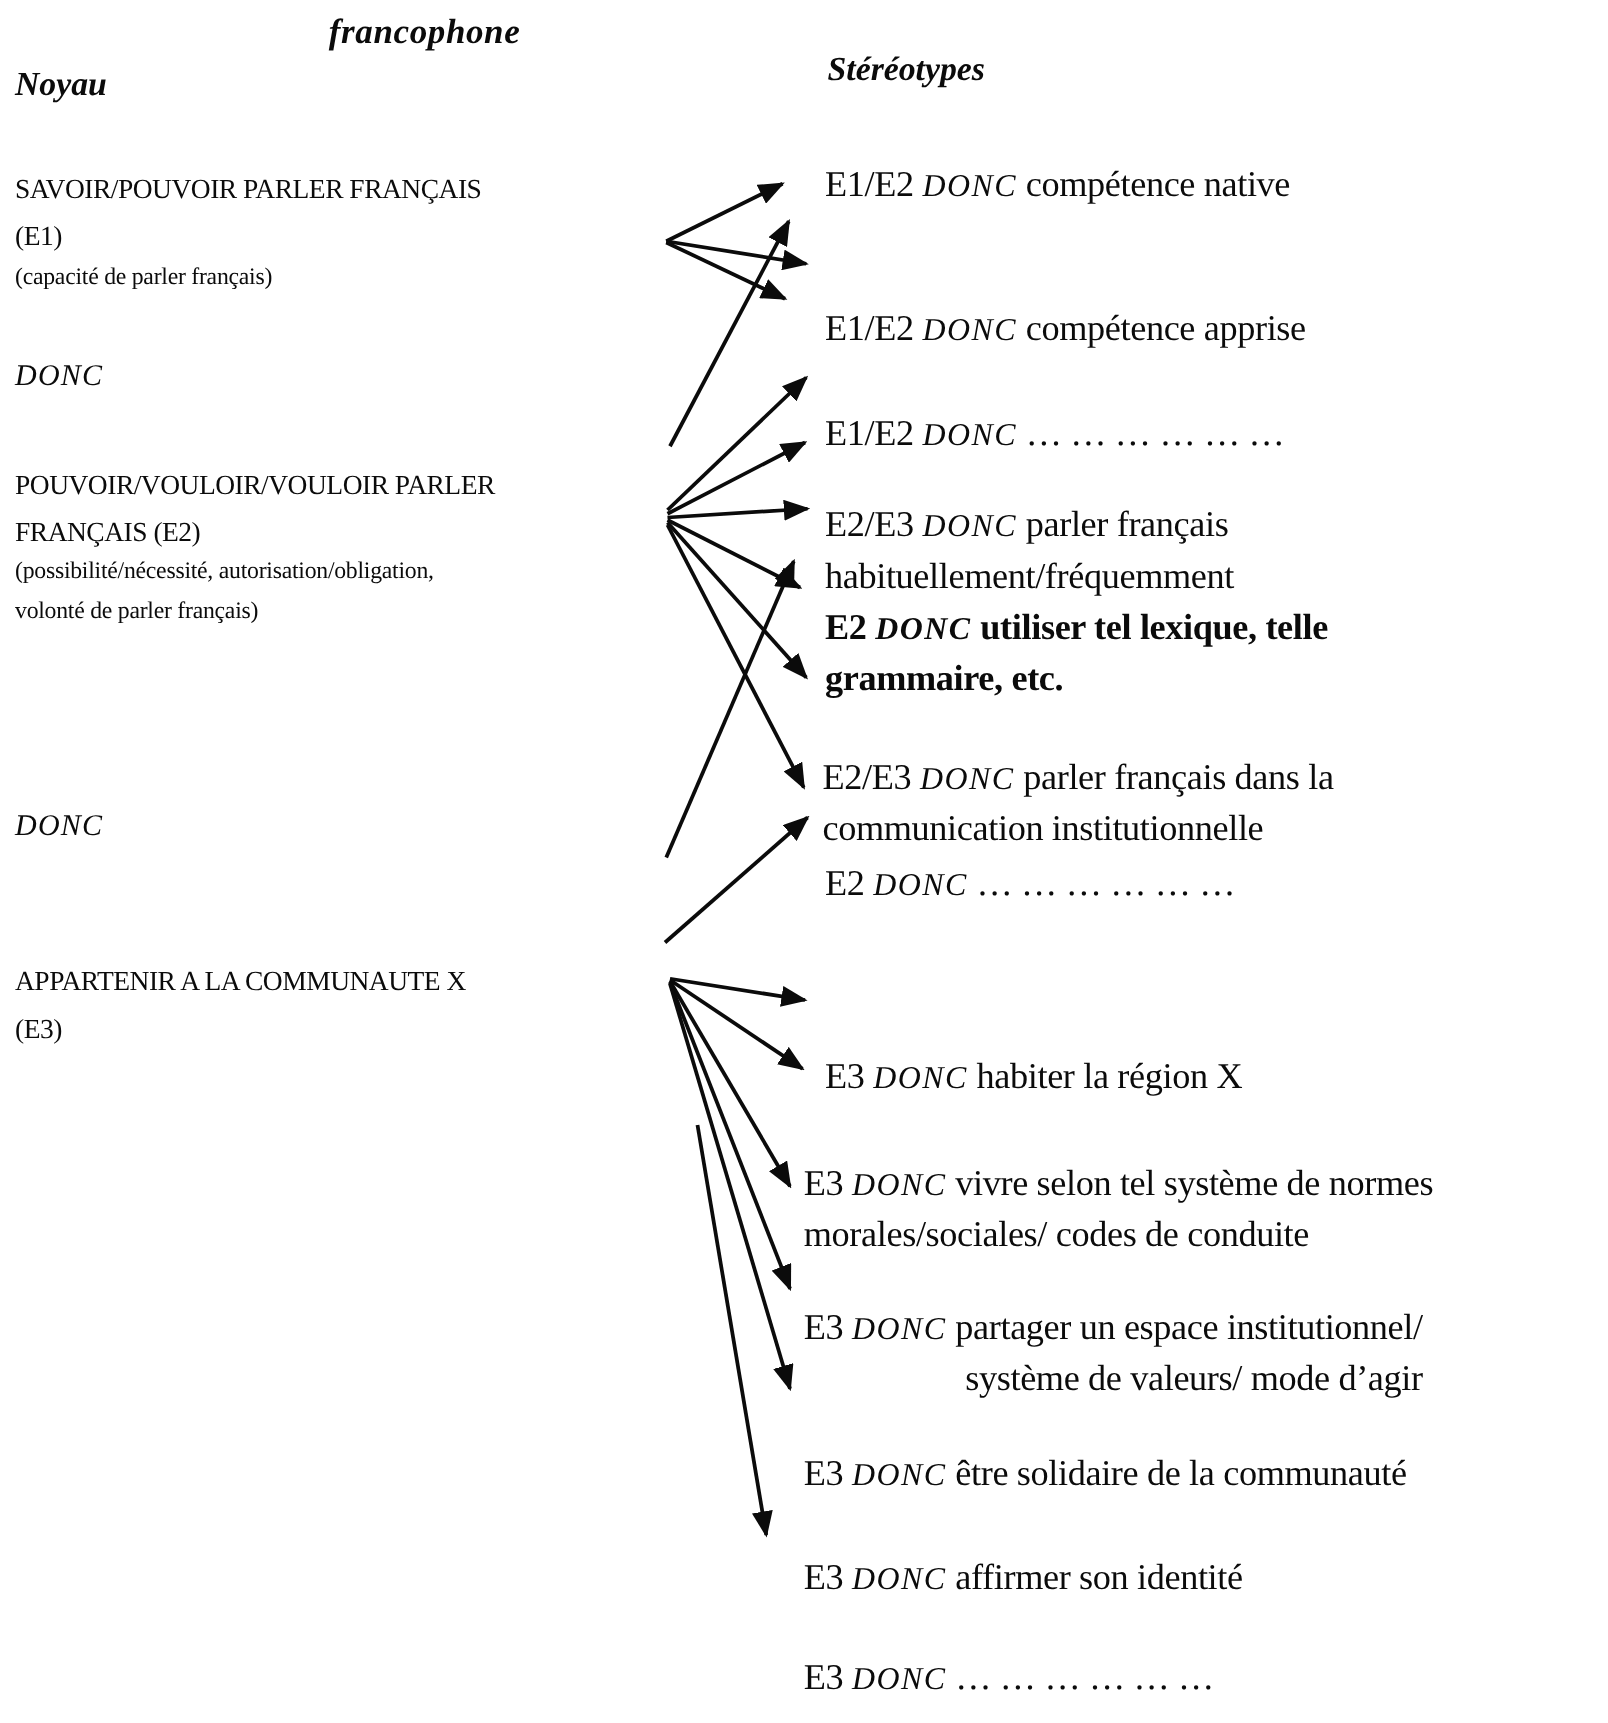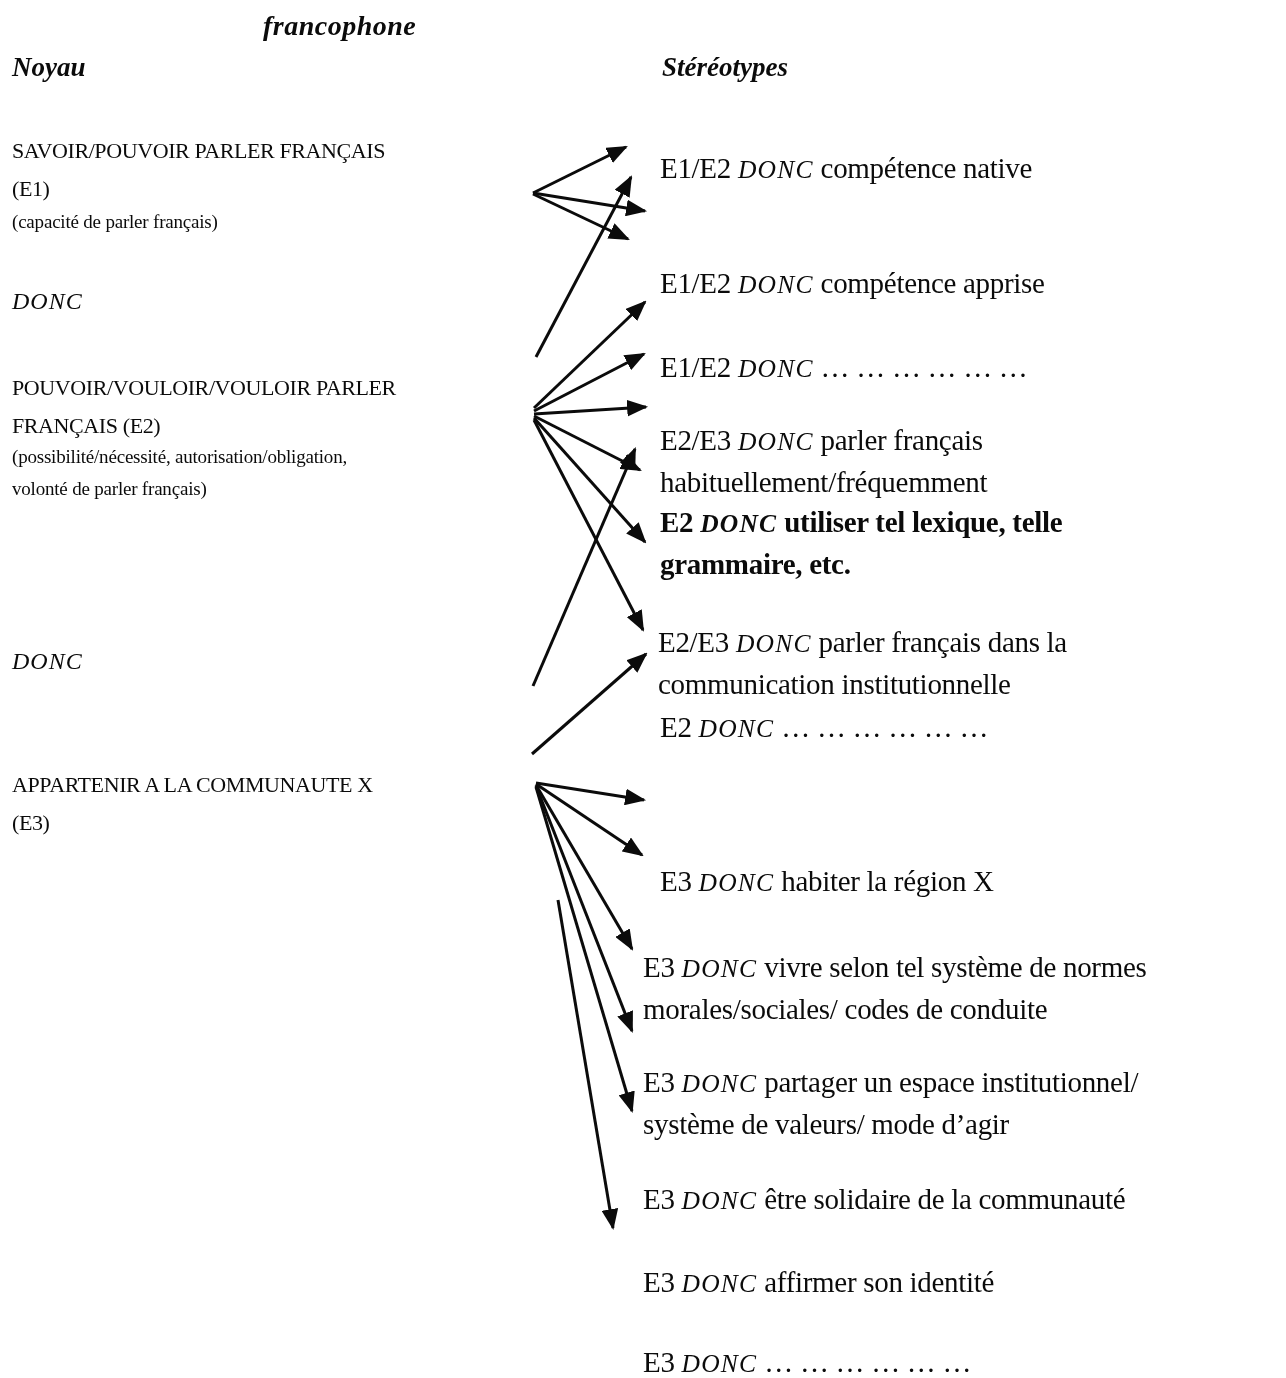--- a/index.html
+++ b/index.html
@@ -7,21 +7,21 @@
   #canvas{
     position:relative;width:1286px;height:1378px;background:#ffffff;
     color:#0b0b0b;font-family:"Liberation Serif", serif;overflow:hidden;
   }
   .abs{position:absolute;white-space:pre-wrap;}
   .title{font-size:28px;font-weight:bold;font-style:italic;letter-spacing:0.5px;}
   .colhead{font-size:27px;font-weight:bold;font-style:italic;}
   .caps{font-size:22px;letter-spacing:-0.4px;line-height:38px;}
   .paren{font-size:19px;letter-spacing:-0.2px;line-height:32px;}
   .donc-label{font-size:24px;font-style:italic;letter-spacing:1px;}
-  .stereo{font-size:29px;line-height:41px;letter-spacing:-0.3px;margin-top:20px;}
+  .stereo{font-size:29px;line-height:41px;letter-spacing:-0.3px;}
   .donc{font-style:italic;font-size:0.88em;letter-spacing:1.2px;}
   #arrows-layer{position:absolute;left:0;top:0;}
   #arrows-layer line{stroke:#0b0b0b;stroke-width:3;}
 </style>
 </head>
 <body>
 
 <div id="canvas">
   <svg id="arrows-layer" width="1286" height="1378">
     <defs>
@@ -44,21 +44,21 @@
       <line x1="536" y1="783" x2="644" y2="800" marker-end="url(#ah)"></line>
       <line x1="536" y1="784" x2="642" y2="855" marker-end="url(#ah)"></line>
       <line x1="536" y1="785" x2="632" y2="949" marker-end="url(#ah)"></line>
       <line x1="536" y1="786" x2="632" y2="1031" marker-end="url(#ah)"></line>
       <line x1="536" y1="787" x2="632" y2="1111" marker-end="url(#ah)"></line>
       <line x1="558" y1="900" x2="613" y2="1228" marker-end="url(#ah)"></line>
     </svg>
 
   <div class="abs title" style="left:263px;top:10px">francophone</div>
   <div class="abs colhead" style="left:12px;top:52px">Noyau</div>
-  <div class="abs colhead" style="left:662px;top:52px">Stéréotypes</div>
+  <div class="abs colhead" style="left:662px;top:40px">Stéréotypes</div>
 
   <div id="left-col">
       <div class="abs caps" style="left: 12px; top: 132px;">SAVOIR/POUVOIR PARLER FRANÇAIS
 (E1)</div>
       <div class="abs paren" style="left: 12px; top: 206px;">(capacité de parler français)</div>
       <div class="abs donc-label" style="left: 12px; top: 288px;">DONC</div>
       <div class="abs caps" style="left: 12px; top: 369px;">POUVOIR/VOULOIR/VOULOIR PARLER
 FRANÇAIS (E2)</div>
       <div class="abs paren" style="left: 12px; top: 441px;">(possibilité/nécessité, autorisation/obligation,
 volonté de parler français)</div>
@@ -73,19 +73,19 @@
       <div class="abs stereo" style="left: 660px; top: 400px;">E2/E3 <span class="donc">DONC</span> parler français
 habituellement/fréquemment</div>
       <div class="abs stereo" style="left: 660px; top: 482px; font-weight: bold;">E2 <span class="donc">DONC</span> utiliser tel lexique, telle
 grammaire, etc.</div>
       <div class="abs stereo" style="left: 658px; top: 602px;">E2/E3 <span class="donc">DONC</span> parler français dans la
 communication institutionnelle</div>
       <div class="abs stereo" style="left: 660px; top: 687px;">E2 <span class="donc">DONC</span> … … … … … …</div>
       <div class="abs stereo" style="left: 660px; top: 841px; text-align: right;">E3 <span class="donc">DONC</span> habiter la région X</div>
       <div class="abs stereo" style="left: 643px; top: 927px;">E3 <span class="donc">DONC</span> vivre selon tel système de normes
 morales/sociales/ codes de conduite</div>
-      <div class="abs stereo" style="left: 643px; top: 1042px;">E3 <span class="donc">DONC</span> partager un espace institutionnel/
+      <div class="abs stereo" style="left: 643px; top: 1042px; text-align: right;">E3 <span class="donc">DONC</span> partager un espace institutionnel/
 système de valeurs/ mode d’agir</div>
       <div class="abs stereo" style="left: 643px; top: 1159px;">E3 <span class="donc">DONC</span> être solidaire de la communauté</div>
       <div class="abs stereo" style="left: 643px; top: 1242px; font-family: Liberation Serif, serif;">E3 <span class="donc">DONC</span> affirmer son identité</div>
       <div class="abs stereo" style="left: 643px; top: 1322px;">E3 <span class="donc">DONC</span> … … … … … …</div>
     </div>
 </div>
 
 </body></html>

